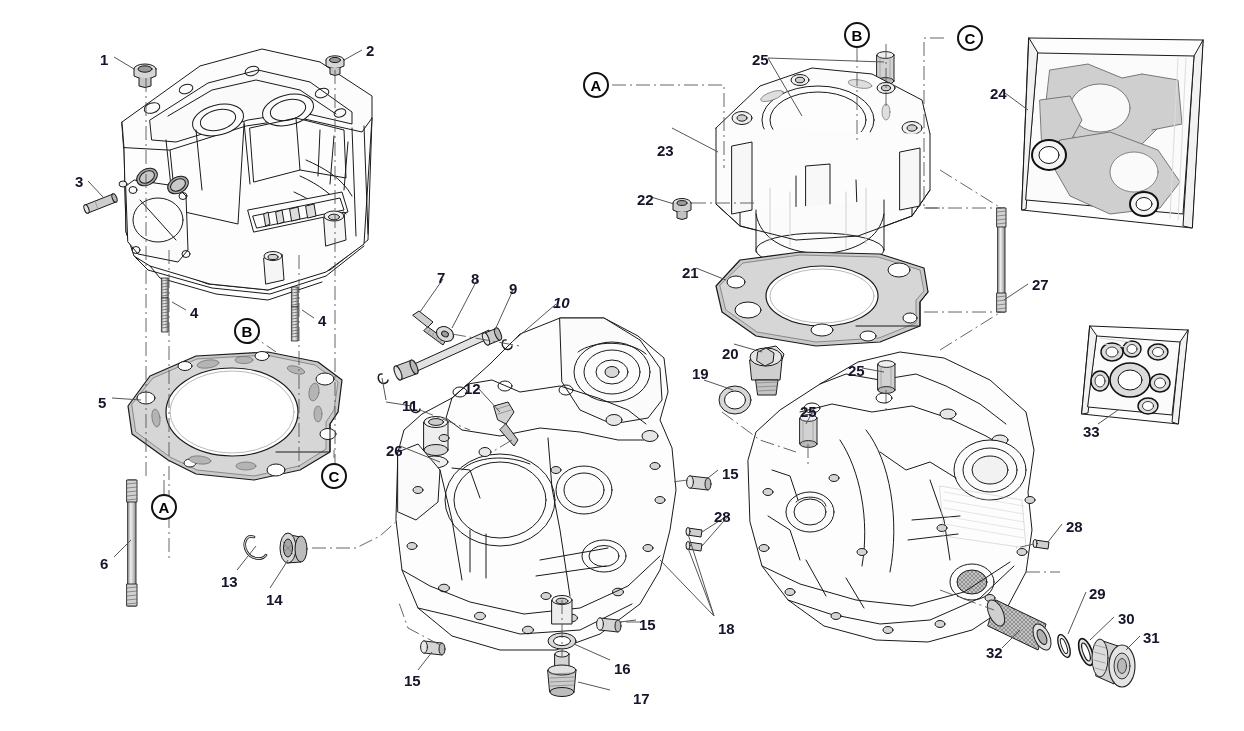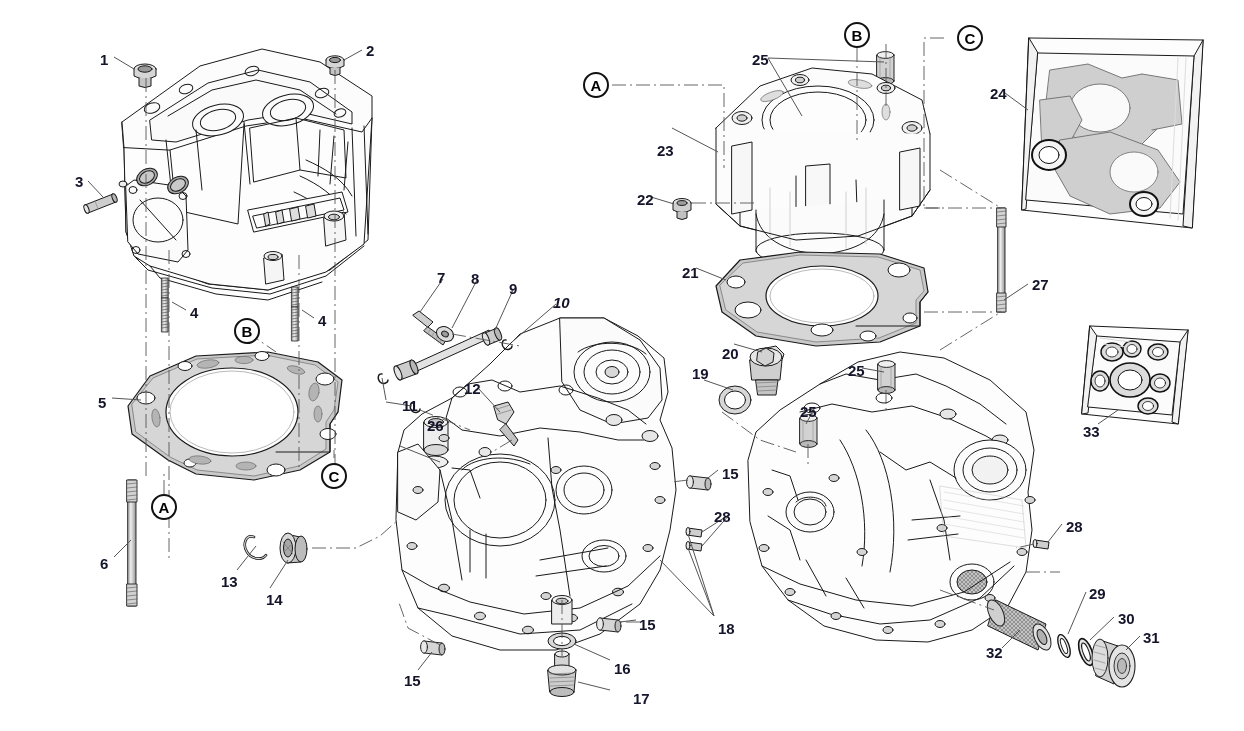--- a/index.html
+++ b/index.html
@@ -760,21 +760,21 @@
   <div class="callout" style="left:718px;top:621px;">18</div>
   <div class="callout" style="left:692px;top:366px;">19</div>
   <div class="callout" style="left:722px;top:338px;margin-top:8px;">20</div>
   <div class="callout" style="left:682px;top:265px;">21</div>
   <div class="callout" style="left:637px;top:192px;">22</div>
   <div class="callout" style="left:657px;top:122px;margin-top:21px;">23</div>
   <div class="callout" style="left:990px;top:86px;">24</div>
   <div class="callout" style="left:752px;top:52px;">25</div>
   <div class="callout" style="left:848px;top:363px;">25</div>
   <div class="callout" style="left:800px;top:404px;">25</div>
-  <div class="callout" style="left:386px;top:418px;margin-left:41px;">26</div>
+  <div class="callout" style="left:386px;top:443px;">26</div>
   <div class="callout" style="left:1032px;top:277px;">27</div>
   <div class="callout" style="left:714px;top:509px;">28</div>
   <div class="callout" style="left:1066px;top:519px;">28</div>
   <div class="callout" style="left:1089px;top:586px;">29</div>
   <div class="callout" style="left:1118px;top:611px;">30</div>
   <div class="callout" style="left:1143px;top:630px;">31</div>
   <div class="callout" style="left:986px;top:645px;text-align:right;">32</div>
   <div class="callout" style="left:1083px;top:424px;">33</div>
 
   <div class="secmark" style="left:583px;top:72px;">A</div>

